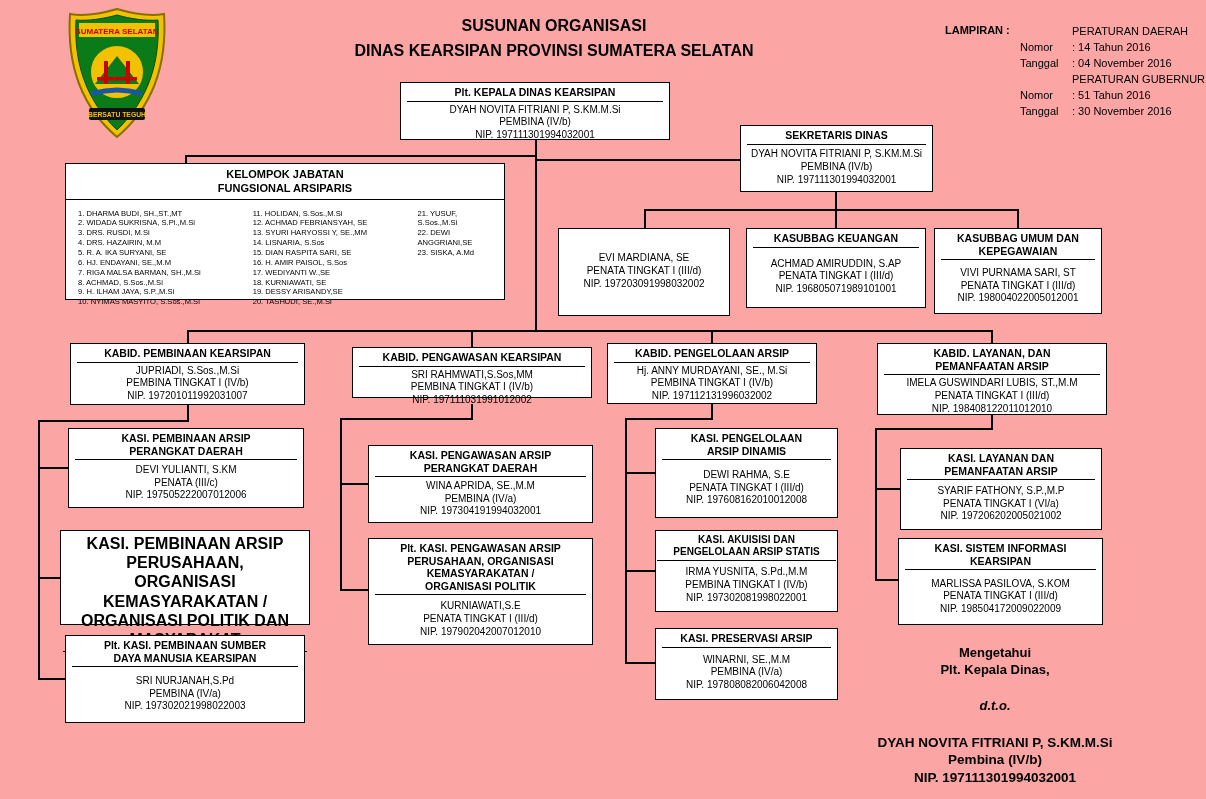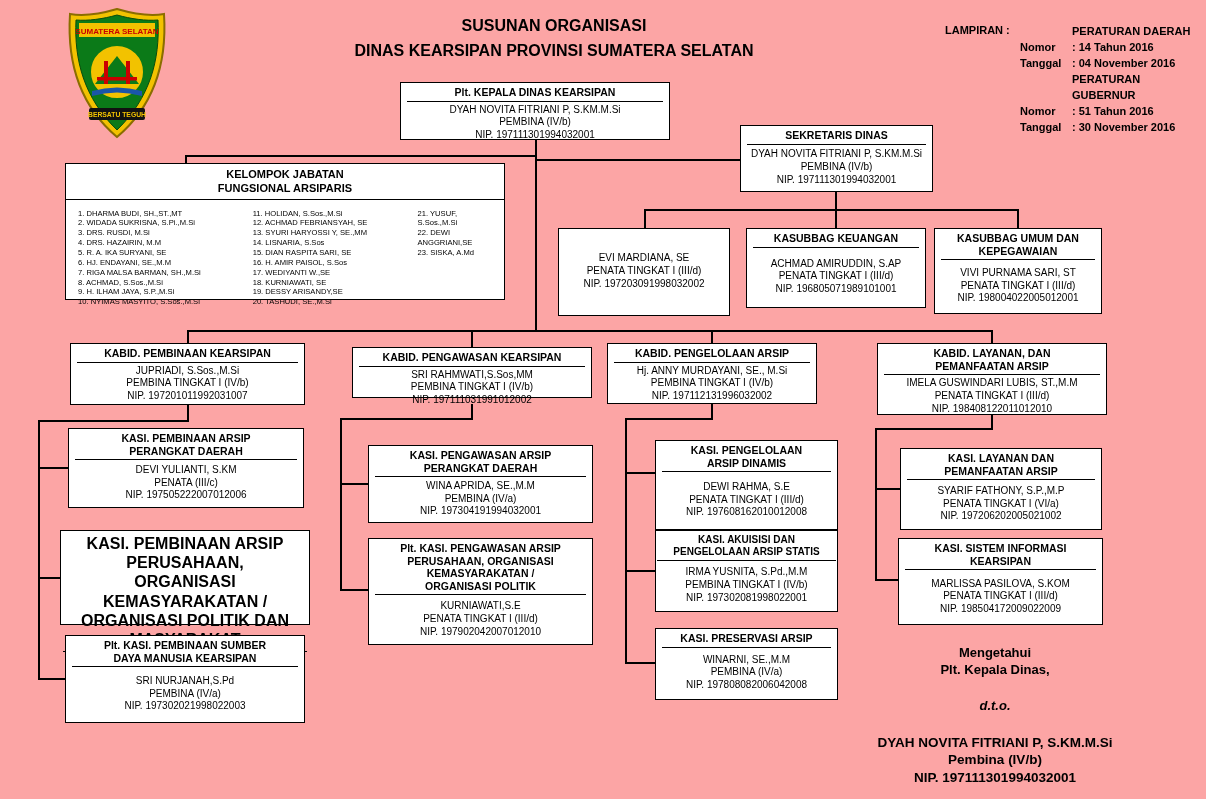--- a/index.html
+++ b/index.html
@@ -4,21 +4,21 @@
 <style>
   * { margin:0; padding:0; box-sizing:border-box; }
   html,body { background:#fff; }
   body { font-family:"Liberation Sans", sans-serif; color:#000; }
   #canvas { position:relative; width:1206px; height:799px; background:#fca5a5; overflow:hidden; }
 
   .title-block { position:absolute; left:289px; top:14px; width:530px; text-align:center; }
   .title-line { font-size:16px; font-weight:bold; line-height:1.55; }
 
   .lampiran-label { position:absolute; left:945px; top:24px; font-size:11px; font-weight:bold; }
-  .lampiran-rows { position:absolute; left:1020px; top:24px; width:186px; font-size:11px; font-weight:bold; line-height:1.45; }
+  .lampiran-rows { position:absolute; left:1020px; top:24px; width:186px; font-size:11px; font-weight:normal; line-height:1.45; }
   .lamp-row { display:flex; }
   .lamp-k { width:52px; flex:0 0 52px; }
 
   .box { position:absolute; border:1.6px solid #000; background:#fff; display:flex; flex-direction:column; text-align:center; }
   .bt { font-weight:bold; font-size:10.5px; line-height:1.2; padding:3px 2px 2px; margin:0 6px; border-bottom:1.6px solid #000; white-space:pre-line; }
   .bb { flex:1; display:flex; flex-direction:column; justify-content:center; font-size:10px; line-height:1.27; padding:2px 1px 3px; }
 
   .kel-title { font-weight:bold; font-size:11px; line-height:1.25; padding:4px 0 3px; border-bottom:1.6px solid #000; white-space:pre-line; }
   .kel-cols { display:flex; text-align:left; padding:9px 8px 0 12px; }
   .kel-col { font-size:7.6px; line-height:1.3; }
@@ -296,21 +296,21 @@
 PERUSAHAAN, ORGANISASI
 KEMASYARAKATAN /
 ORGANISASI POLITIK</div>
     <div class="bb">
       <div>KURNIAWATI,S.E</div>
       <div>PENATA TINGKAT I (III/d)</div>
       <div>NIP. 197902042007012010</div>
     </div>
   </div>
 
-  <div class="box" style="left:655px;top:440px;width:183px;height:90px">
+  <div class="box" style="left:655px;top:428px;width:183px;height:90px">
     <div class="bt">KASI. PENGELOLAAN
 ARSIP DINAMIS</div>
     <div class="bb">
       <div>DEWI RAHMA, S.E</div>
       <div>PENATA TINGKAT I (III/d)</div>
       <div>NIP. 197608162010012008</div>
     </div>
   </div>
 
   <div class="box" style="left:655px;top:530px;width:183px;height:82px">

